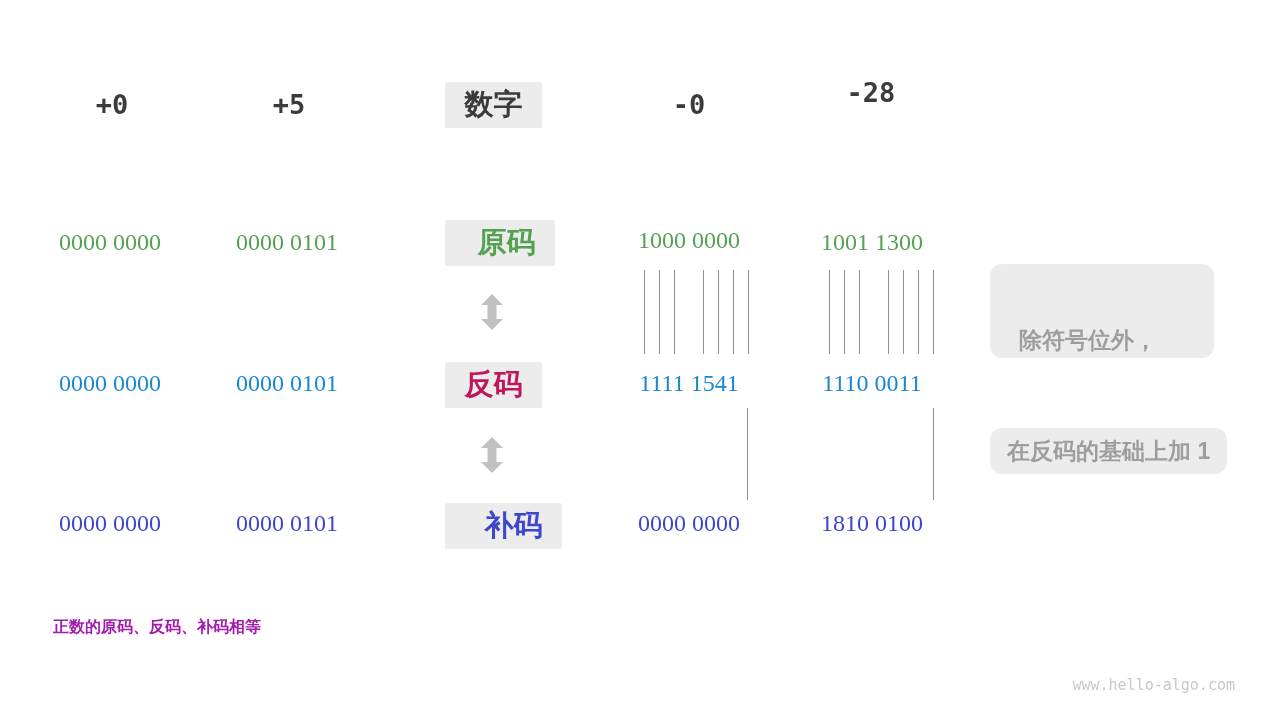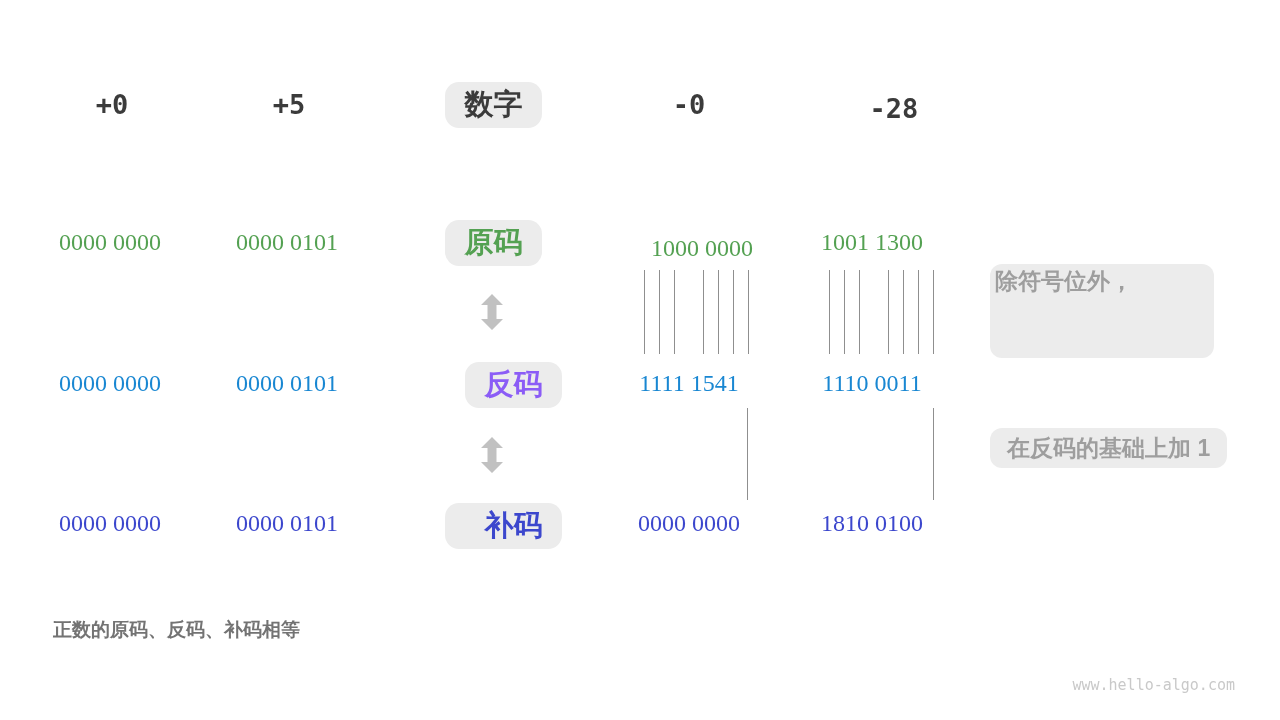--- a/index.html
+++ b/index.html
@@ -28,27 +28,27 @@
   }
   .bin.green{color:#54a152;}
   .bin.blue{color:#1987d2;}
   .bin.indigo{color:#3c47cd;}
   
   .labelbox{
     position:absolute;
     left:445px;
     width:97px;height:46px;
     background:#ececec;
-    border-radius:14px;
+    border-radius:2px;
     display:flex;align-items:center;justify-content:center;
     font-size:29px;font-weight:bold;
     color:#3b3b3b;
   }
-  .labelbox.green{color:#54a152;}
-  .labelbox.blue{color:#8b5cf6;margin-left:20px;}
+  .labelbox.green{color:#54a152;padding-left:13px;}
+  .labelbox.blue{color:#be185d;}
   .labelbox.indigo{color:#3c47cd;}
   
   .ticks{position:absolute;top:270px;height:84px;width:0;}
   .ticks span{position:absolute;top:0;bottom:0;width:1px;background:#8f8f8f;}
   .ticks span:nth-child(1){left:-45px;}
   .ticks span:nth-child(2){left:-30px;}
   .ticks span:nth-child(3){left:-15px;}
   .ticks span:nth-child(4){left:14px;}
   .ticks span:nth-child(5){left:29px;}
   .ticks span:nth-child(6){left:44px;}
@@ -61,62 +61,62 @@
   .note{
     position:absolute;
     background:#ececec;
     border-radius:12px;
     color:#9e9e9e;
     font-weight:bold;
     font-size:23px;
   }
   .note1{
     left:990px;top:264px;width:224px;height:94px;
-    display:flex;flex-direction:column;justify-content:space-between;
-    padding-left:5px;box-sizing:border-box;
+    display:flex;flex-direction:column;justify-content:flex-end;
+    padding-left:29px;box-sizing:border-box;
     line-height:35px;
   }
   .note2{
-    left:990px;top:428px;height:40px;
+    left:990px;top:428px;height:46px;
     display:inline-flex;align-items:center;
     padding:0 17px;
     white-space:pre;
   }
   
   .caption{
     position:absolute;top:617px;
-    font-size:19px;font-weight:bold;color:#737373;
+    font-size:16px;font-weight:bold;color:#a21caf;
     white-space:nowrap;
   }
   
   .footer{
     position:absolute;right:45px;top:676px;
     font-family:"DejaVu Sans Mono",monospace;
     font-size:15px;color:#c9c9c9;
   }
 </style>
 </head>
 <body>
 
 <div id="canvas">
 
   <div class="abs center hnum" style="left:112px;top:104px;">+0</div>
   <div class="abs center hnum" style="left:289px;top:104px;">+5</div>
   <div class="labelbox" style="top:82px;">
     <span>数字</span>
   </div>
   <div class="abs center hnum" style="left:689px;top:104px;">-0</div>
-  <div class="abs center hnum" style="left:871px;top:108px;margin-left:23px;">-28</div>
+  <div class="abs center hnum" style="left:871px;top:92px;">-28</div>
 
   <div class="abs center bin green" style="left:110px;top:242px;">0000 0000</div>
   <div class="abs center bin green" style="left:287px;top:242px;">0000 0101</div>
   <div class="labelbox green" style="top:220px;">
     <span>原码</span>
   </div>
-  <div class="abs center bin green" style="left:689px;top:248px;margin-left:13px;">1000 0000</div>
+  <div class="abs center bin green" style="left:689px;top:240px;">1000 0000</div>
   <div class="abs center bin green" style="left:872px;top:242px;">1001 1300</div>
 
   <div class="ticks" style="left:689px;">
     <span></span>
       <span></span>
       <span></span>
       <span></span>
       <span></span>
       <span></span>
       <span></span>

